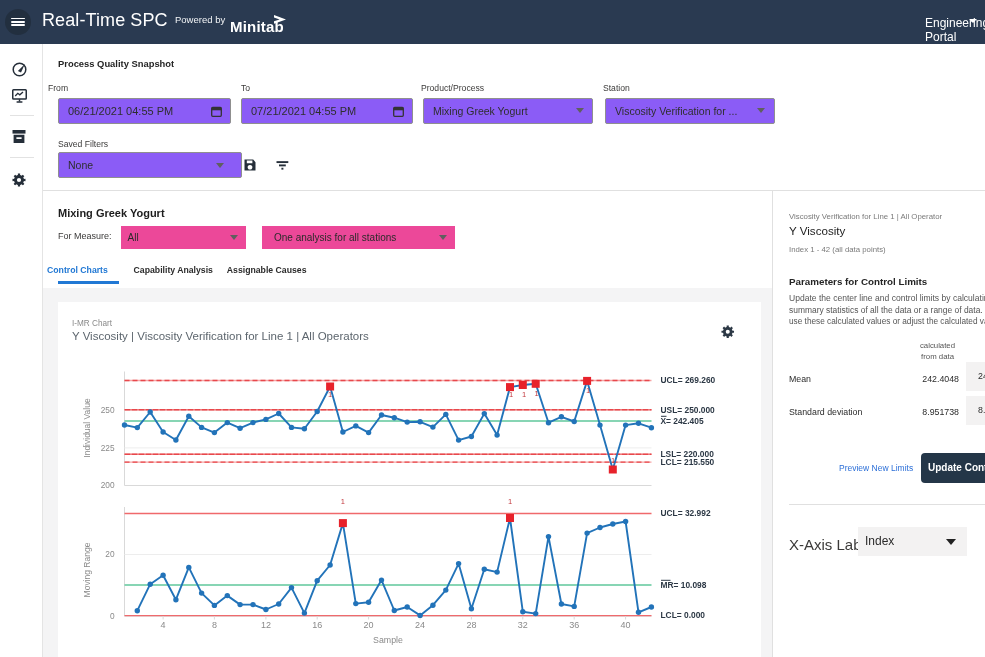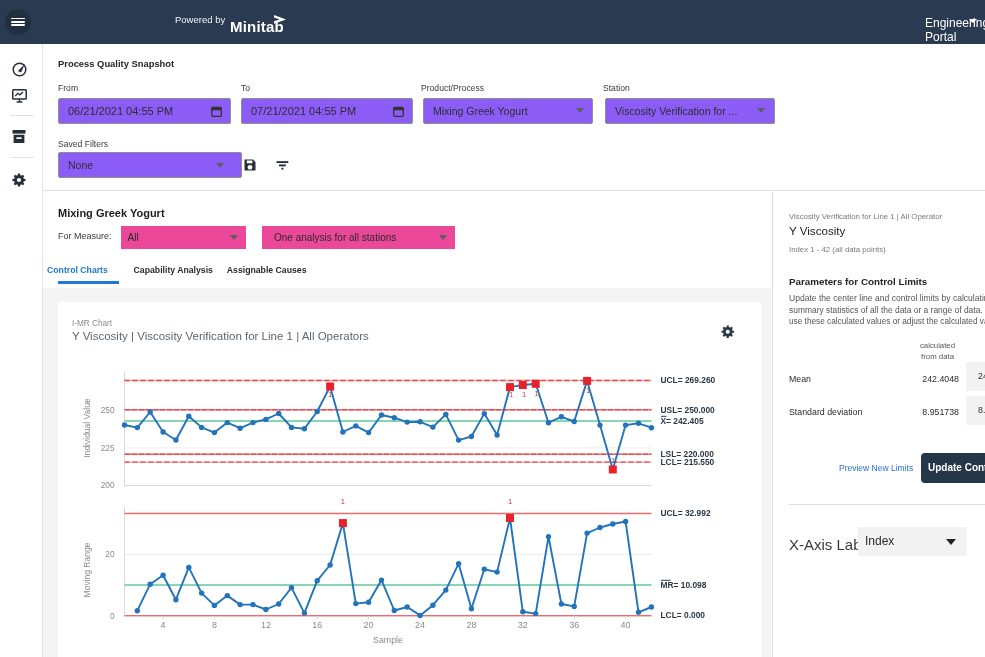--- a/index.html
+++ b/index.html
@@ -26,20 +26,21 @@
 </style>
 </head>
 <body>
 
 <div id="topbar">
   <div id="burger">
       <span style="top:9.3px"></span>
       <span style="top:12.5px"></span>
       <span style="top:15.7px"></span>
     </div>
+  <div id="title">Real-Time SPC</div>
   <div class="abs" style="left:175px;top:14px;color:#f2f4f6;font-size:9.5px">Powered by</div>
   <div class="abs" style="left:230px;top:18px;color:#fff;font-size:15px;font-weight:bold;letter-spacing:0.2px">Minitab</div>
   <svg class="abs" style="left:274px;top:15px" width="13" height="9" viewBox="0 0 13 9">
       <path d="M0 0 L12 4.4 L0 8.8 L0 6.2 L5.6 4.4 L0 2.6 Z" fill="#fff"></path>
     </svg>
   <div id="engportal">Engineering Portal</div>
   <div class="abs" style="left:969px;top:19px;width:0;height:0;border-left:4.2px solid transparent;border-right:4.2px solid transparent;border-top:4.8px solid #fff"></div>
 </div>
 
 <div id="sidebar">
@@ -61,21 +62,21 @@
   <div class="sbdiv" style="top:112.5px"></div>
   <svg class="abs" style="left:11.5px;top:129px" width="14" height="14" viewBox="0 0 24 24">
       <path fill="#252e39" fill-rule="evenodd" d="M23.03 10.03 A11.20 11.20 0 0 1 23.03 13.97 L20.40 13.85 A8.60 8.60 0 0 1 19.25 16.63 L21.19 18.40 A11.20 11.20 0 0 1 18.40 21.19 L16.63 19.25 A8.60 8.60 0 0 1 13.85 20.40 L13.97 23.03 A11.20 11.20 0 0 1 10.03 23.03 L10.15 20.40 A8.60 8.60 0 0 1 7.37 19.25 L5.60 21.19 A11.20 11.20 0 0 1 2.81 18.40 L4.75 16.63 A8.60 8.60 0 0 1 3.60 13.85 L0.97 13.97 A11.20 11.20 0 0 1 0.97 10.03 L3.60 10.15 A8.60 8.60 0 0 1 4.75 7.37 L2.81 5.60 A11.20 11.20 0 0 1 5.60 2.81 L7.37 4.75 A8.60 8.60 0 0 1 10.15 3.60 L10.03 0.97 A11.20 11.20 0 0 1 13.97 0.97 L13.85 3.60 A8.60 8.60 0 0 1 16.63 4.75 L18.40 2.81 A11.20 11.20 0 0 1 21.19 5.60 L19.25 7.37 A8.60 8.60 0 0 1 20.40 10.15 Z M15.60 12.00 A3.6 3.6 0 1 0 8.4 12.00 A3.6 3.6 0 1 0 15.6 12.00 Z"></path>
     </svg>
 </div>
 
 <div id="filterarea"></div>
 
 <div class="abs" style="left:58px;top:57.5px;font-size:9.4px;font-weight:bold;color:#252525">Process Quality Snapshot</div>
 
-<div class="lbl" style="left:58px;top:82.5px">From</div>
+<div class="lbl" style="left:48px;top:82.5px">From</div>
 <div class="inp" style="left:58px;top:97.5px;width:173px;font-size:11px">06/21/2021 04:55 PM
   <svg class="abs" style="right:8px;top:7px" width="11" height="11" viewBox="0 0 11 11">
       <rect x="0.7" y="1.4" width="9.6" height="8.9" rx="1" fill="none" stroke="#333" stroke-width="1.3"></rect>
       <rect x="0.7" y="1.4" width="9.6" height="2.9" fill="#333"></rect>
     </svg>
 </div>
 <div class="lbl" style="left:241px;top:82.5px">To</div>
 <div class="inp" style="left:241px;top:97.5px;width:172px;font-size:11px">07/21/2021 04:55 PM
   <svg class="abs" style="right:8px;top:7px" width="11" height="11" viewBox="0 0 11 11">
       <rect x="0.7" y="1.4" width="9.6" height="8.9" rx="1" fill="none" stroke="#333" stroke-width="1.3"></rect>

